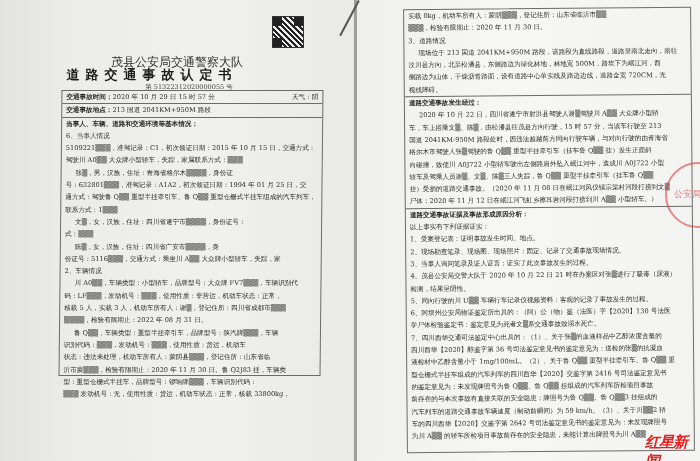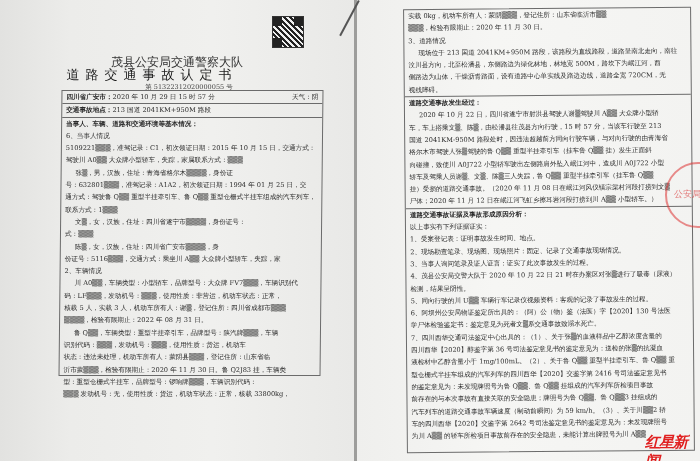--- a/index.html
+++ b/index.html
@@ -31,21 +31,21 @@
   .qr {
     position:absolute; left:272px; top:16px; width:30px; height:30px;
     background:
       linear-gradient(#222,#222) 0 0/9px 9px no-repeat,
       linear-gradient(#222,#222) 21px 0/9px 9px no-repeat,
       linear-gradient(#222,#222) 0 21px/9px 9px no-repeat,
       repeating-linear-gradient(45deg,#222 0 2px,#f0f0f0 2px 4px);
     border:1px solid #333;
   }
   .unit { position:absolute; left:0; width:354px; top:54px; text-align:center; font-size:12px; color:#333; }
-  .doc-title { position:absolute; left:0; width:304px; top:66px; text-align:center; font-size:13px; font-weight:normal; letter-spacing:6px; color:#1a1a1a; }
+  .doc-title { position:absolute; left:0; width:304px; top:66px; text-align:center; font-size:13px; font-weight:bold; letter-spacing:6px; color:#1a1a1a; }
   .doc-no { position:absolute; left:0; width:354px; top:83px; text-align:center; font-size:6.5px; color:#444;margin-left:12px; }
   .box {
     position:absolute; border:1px solid #6b6b6b;
     font-size:6.6px; line-height:12.3px; color:#2a2a2a;
   }
   .box-left { left:60px; top:90px; width:260px; height:284px; transform:skewX(-0.6deg); }
   .box-right { left:405px; top:8px; width:286px; height:442px; transform:rotate(-0.5deg); }
   .row { padding:0 4px; white-space:nowrap; overflow:hidden; }
   .row.sep { border-bottom:1px solid #6b6b6b; }
   .row.sect { font-weight:bold; }
@@ -65,21 +65,21 @@
 <body>
 
 <div class="page page-left">
   <div class="qr"></div>
   <div class="unit">茂县公安局交通警察大队</div>
   <div class="doc-title">道路交通事故认定书</div>
   <div class="doc-no">第 51322312020000055 号</div>
 
   <div class="box box-left">
     <div class="row sep">
-      <b>四川省广安市：</b><span>2020 年 10 月 29 日 15 时 57 分</span>
+      <b>交通事故时间：</b><span>2020 年 10 月 29 日 15 时 57 分</span>
       <span class="weather"><span>天气：</span><span>阴</span></span>
     </div>
     <div class="row sep">
       <b>交通事故地点：</b><span>213 国道 2041KM+950M 路段</span>
     </div>
     <div class="row sect">当事人、车辆、道路和交通环境等基本情况：</div>
     <div class="row">6、当事人情况</div>
     <div class="row">5109221▒▒▒，准驾记录：C1，初次领证日期：2015 年 10 月 15 日，交通方式：</div>
     <div class="row">驾驶川 A0▒▒ 大众牌小型轿车，失踪，家属联系方式：▒▒▒</div>
     <div class="row indent">张▒，男，汉族，住址：青海省格尔木▒▒▒▒，身份证</div>

